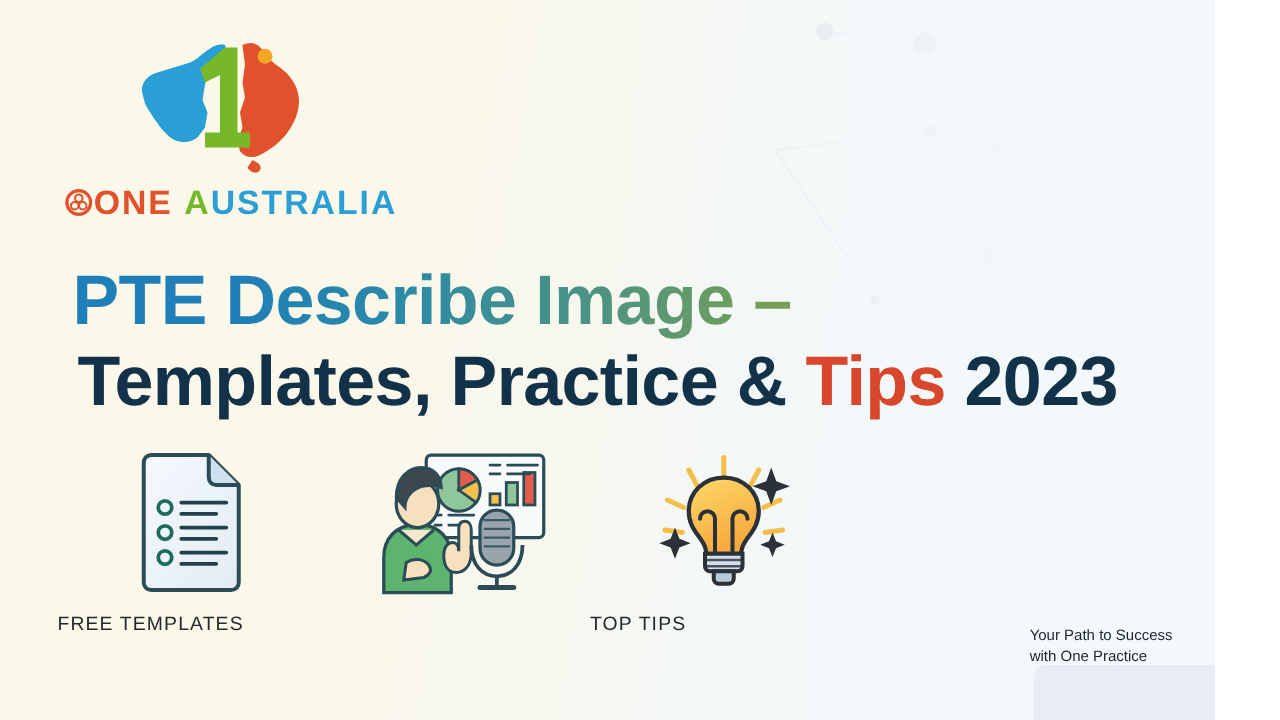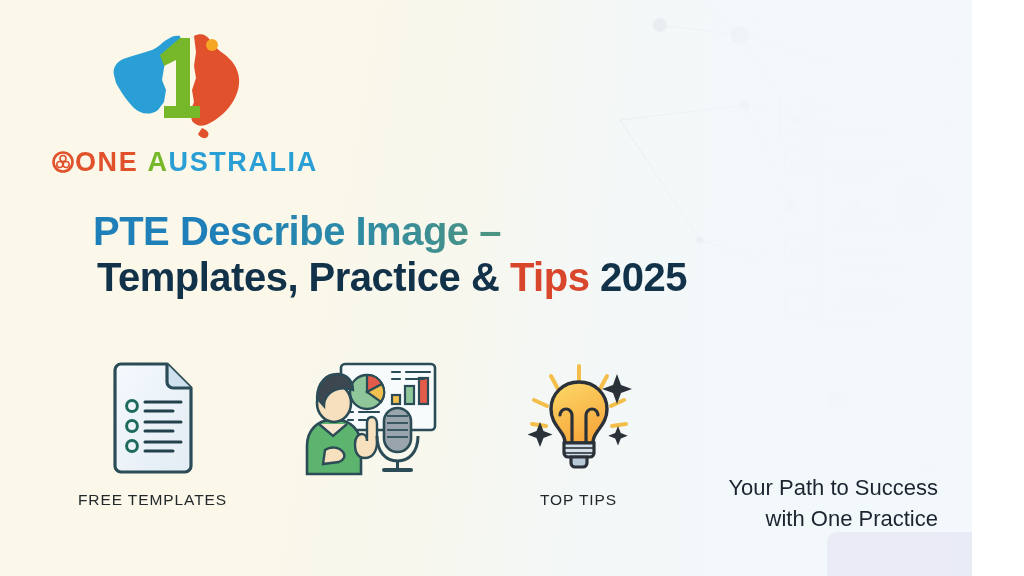--- a/index.html
+++ b/index.html
@@ -29,42 +29,42 @@
     letter-spacing:1.6px;line-height:1;white-space:nowrap;
     font-family:"Liberation Sans",sans-serif;
   }
   .logo-text .lt-one{color:#e0512c;}
   .logo-text .lt-a{color:#76b82a;}
   .logo-text .lt-rest{color:#2a9fd6;}
   .logo-o-glyph{display:inline-block;vertical-align:-2px;margin-right:1px;}
   
   .headline{position:absolute;left:58px;top:208px;width:930px;}
   .hl-line{
-    font-size:40px;font-weight:bold;line-height:1.16;white-space:nowrap;
-    font-family:"Liberation Sans",sans-serif;letter-spacing:-.5px;margin-left:35px;
+    font-size:56px;font-weight:bold;line-height:1.16;white-space:nowrap;
+    font-family:"Liberation Sans",sans-serif;letter-spacing:-.5px;
   }
   .hl1{
     background:linear-gradient(90deg,#1f7fb8 0%,#1f7fb8 14%,#2b8aa8 28%,#4f9480 46%,#74a055 60%,#8f9a3f 70%,#b07a3a 80%,#cf4b33 92%,#d14a32 100%);
     -webkit-background-clip:text;background-clip:text;color:transparent;
     -webkit-text-fill-color:transparent;
   }
   .hl2{color:#12324a;padding-left:4px;}
   .hl2 .accent{color:#d8472c;}
   
   .features{position:absolute;left:46px;top:360px;width:640px;display:flex;}
-  .feature{width:213px;display:flex;flex-direction:column;align-items:center;}
+  .feature{width:213px;display:flex;flex-direction:column;}
   .feat-icon{height:115px;display:flex;align-items:center;justify-content:center;}
   .feat-label{
     margin-top:16px;font-size:15.5px;letter-spacing:.9px;color:#23282d;
     font-family:"Liberation Sans",sans-serif;white-space:nowrap;
   }
   
   .tagline{
-    position:absolute;right:34px;bottom:42px;text-align:right;
-    font-size:22px;line-height:1.42;color:#1c2430;
+    position:absolute;right:34px;bottom:42px;
+    font-size:12px;line-height:1.42;color:#1c2430;
     font-family:"Liberation Sans",sans-serif;
   }
 </style>
 </head>
 <body>
 
 <div id="banner">
 
   <div class="bg-deco">
     <svg width="1024" height="576" viewBox="0 0 1024 576">
@@ -153,21 +153,21 @@
               <circle cx="11" cy="11" r="9.5" fill="none" stroke="#e0512c" stroke-width="2.6"></circle>
               <circle cx="11" cy="7.5" r="3" fill="none" stroke="#e0512c" stroke-width="1.6"></circle>
               <circle cx="7.8" cy="13.5" r="3" fill="none" stroke="#e0512c" stroke-width="1.6"></circle>
               <circle cx="14.2" cy="13.5" r="3" fill="none" stroke="#e0512c" stroke-width="1.6"></circle>
             </svg></span><span>ONE</span></span><span>&nbsp;</span><span class="lt-a">A</span><span class="lt-rest">USTRALIA</span>
     </div>
   </div>
 
   <div class="headline">
     <div class="hl-line hl1">PTE Describe Image –</div>
-    <div class="hl-line hl2"><span>Templates, Practice &amp; </span><span class="accent">Tips</span><span> 2025</span></div>
+    <div class="hl-line hl2"><span>Templates, Practice &amp; </span><span class="accent">Tips</span><span> 2023</span></div>
   </div>
 
   <div class="features">
 
     <div class="feature">
       <div class="feat-icon">
         <svg width="96" height="112" viewBox="0 0 96 112">
           <defs>
             <linearGradient id="docg" x1="0" y1="0" x2="1" y2="1">
               <stop offset="0%" stop-color="#f4f9fd"></stop>

